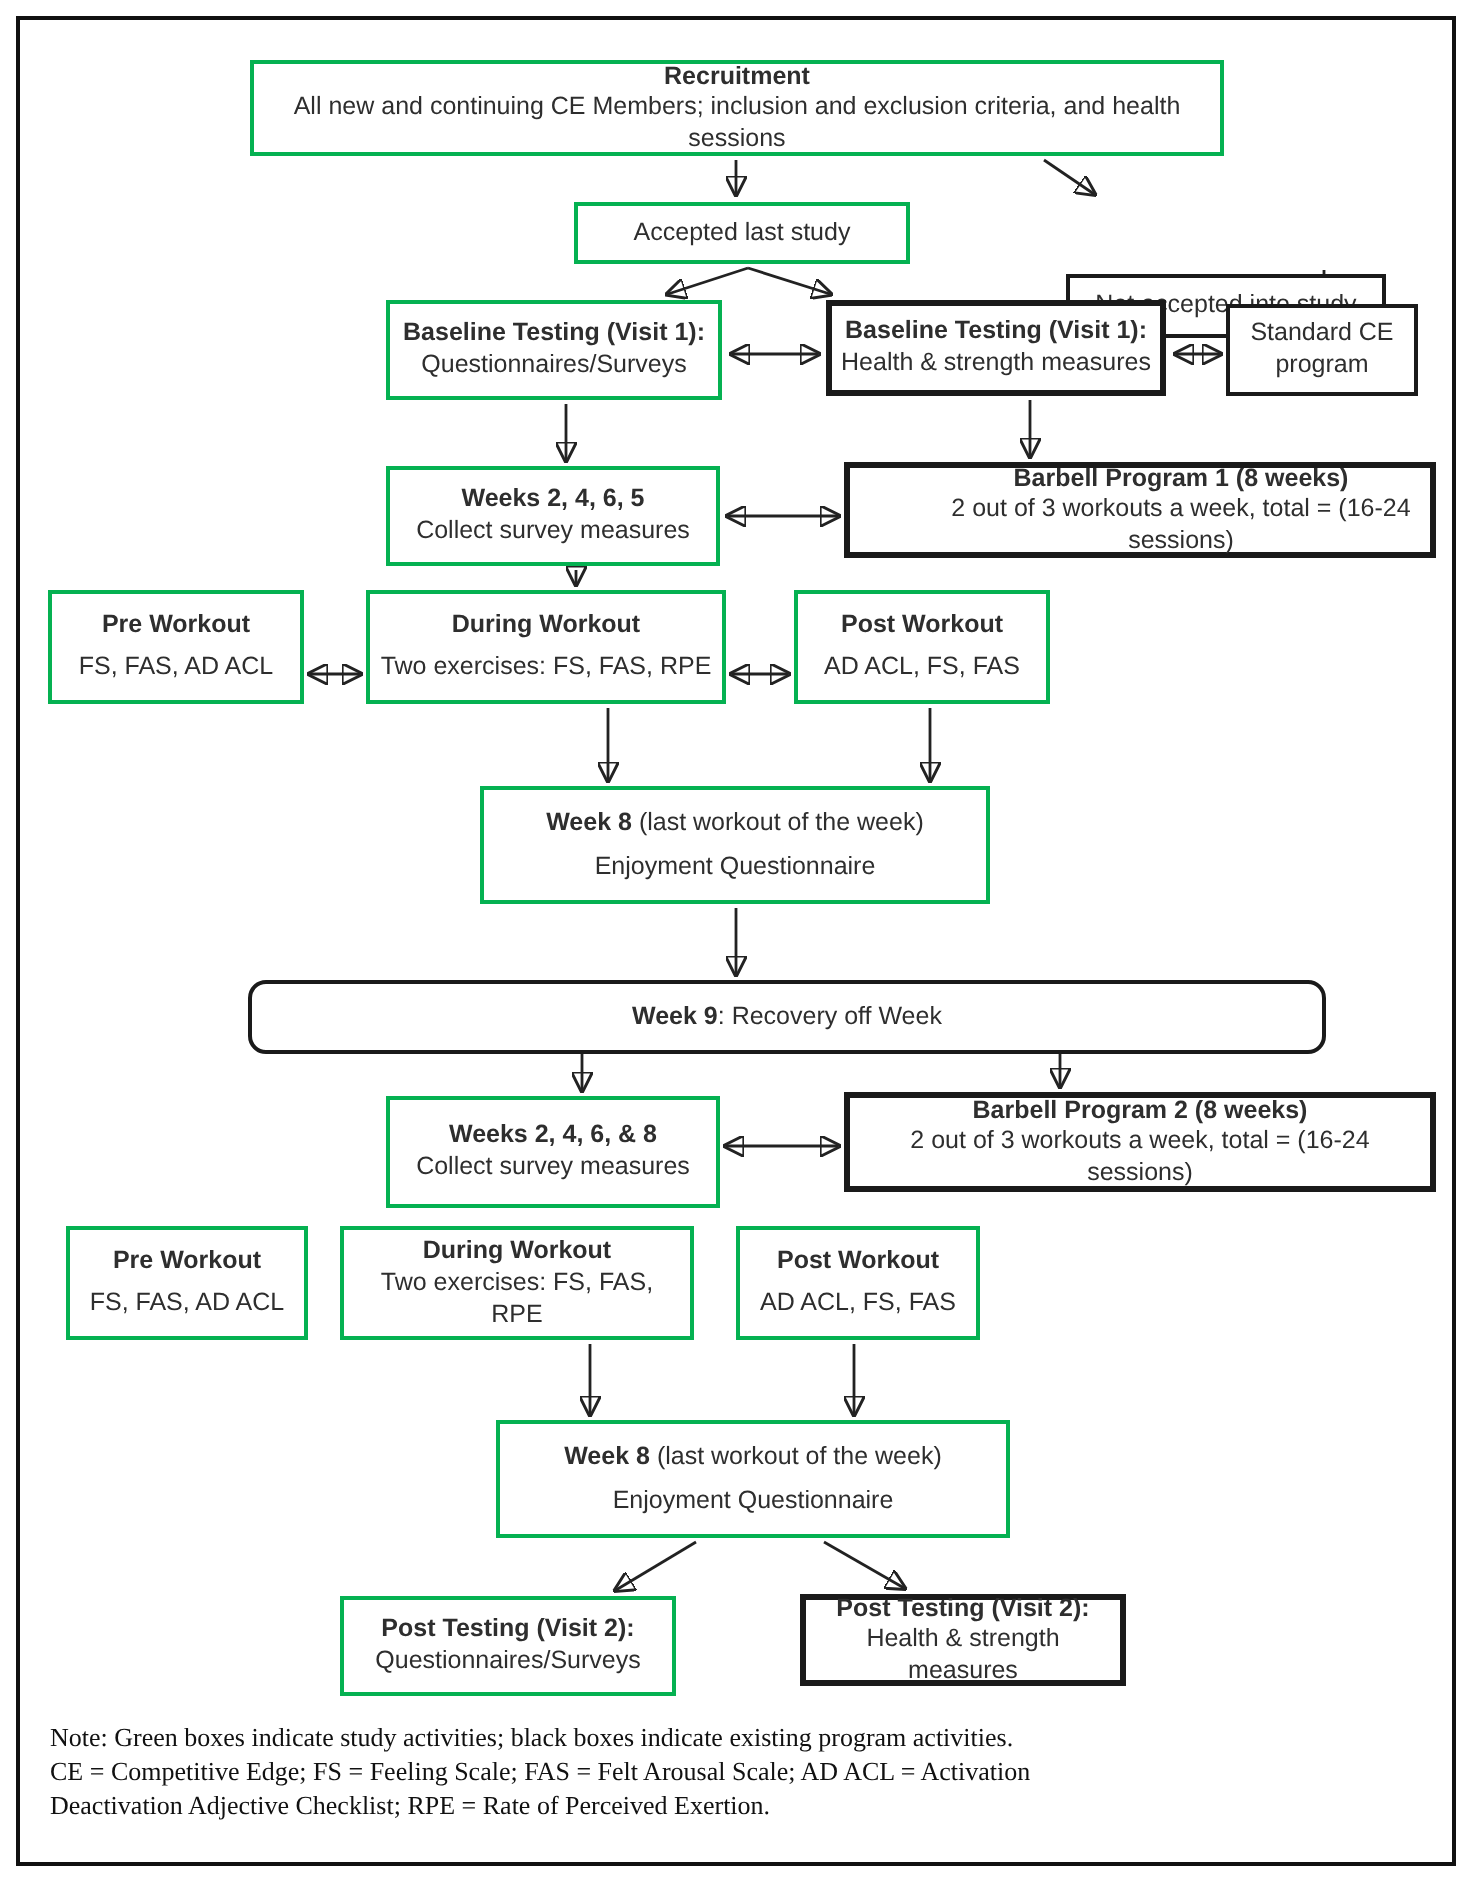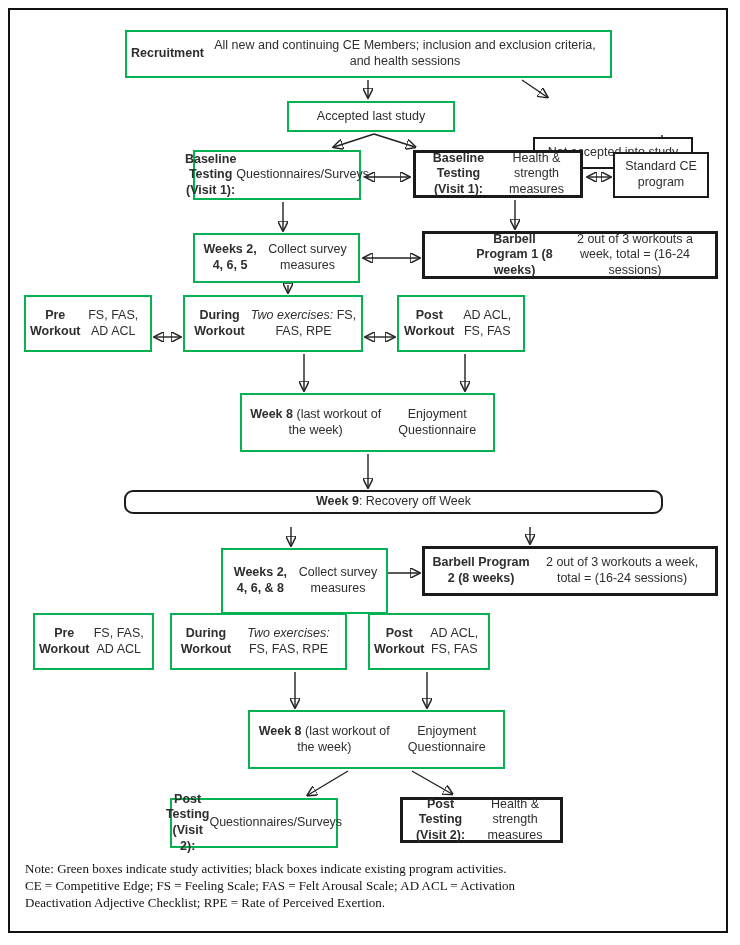--- a/index.html
+++ b/index.html
@@ -8,30 +8,30 @@
     font-family:"Liberation Sans",sans-serif;
   }
   #frame{
     position:absolute;left:8px;top:8px;width:720px;height:925px;
     border:2px solid #111;background:transparent;box-sizing:border-box;
   }
   #arrows{position:absolute;left:0;top:0;width:740px;height:945px;}
   #arrows line, #arrows path{stroke:#222;stroke-width:1.4;fill:none;}
   .box{
     position:absolute;box-sizing:border-box;background:#fff;
-    display:flex;flex-direction:row;justify-content:center;align-items:center;
+    display:flex;flex-direction:column;justify-content:center;align-items:center;
     text-align:center;color:#2e2e2e;line-height:1.25;padding:2px 4px;
   }
   .green{border:2px solid #05b151;}
   .black{border:2px solid #1a1a1a;}
   .thick{border-width:3px;}
   .rounded{border-radius:9px;border-width:2.5px;}
   .t{font-weight:bold;font-size:12.5px;}
   .b{font-size:12.5px;}
-  .it{font-style:italic;}
+  .it{}
   .spread{justify-content:space-evenly;}
   #note{
     position:absolute;left:25px;top:860px;width:702px;
     font-family:"Liberation Serif",serif;font-size:13px;color:#111;line-height:1.32;
     text-align:left;
   }
 </style>
 </head>
 <body>
 
@@ -130,25 +130,25 @@
   <div class="box green spread" style="left:397px;top:295px;width:128px;height:57px;">
     <div class="t">Post Workout</div>
     <div class="b">AD ACL, FS, FAS</div>
   </div>
 
   <div class="box green spread" style="left:240px;top:393px;width:255px;height:59px;">
     <div class="b"><span class="t">Week 8</span><span> (last workout of the week)</span></div>
     <div class="b">Enjoyment Questionnaire</div>
   </div>
 
-  <div class="box black rounded" style="left:124px;top:490px;width:539px;height:24px;">
+  <div class="box black rounded" style="left:124px;top:490px;width:539px;height:37px;">
     <div class="b"><span class="t">Week 9</span><span>: Recovery off Week</span></div>
   </div>
 
-  <div class="box green" style="left:193px;top:548px;width:167px;height:66px;margin-left:28px;">
+  <div class="box green" style="left:193px;top:548px;width:167px;height:56px;">
     <div class="t">Weeks 2, 4, 6, &amp; 8</div>
     <div class="b">Collect survey measures</div>
   </div>
   <div class="box black thick" style="left:422px;top:546px;width:296px;height:50px;">
     <div class="t">Barbell Program 2 (8 weeks)</div>
     <div class="b">2 out of 3 workouts a week, total = (16-24 sessions)</div>
   </div>
 
   <div class="box green spread" style="left:33px;top:613px;width:121px;height:57px;">
     <div class="t">Pre Workout</div>

